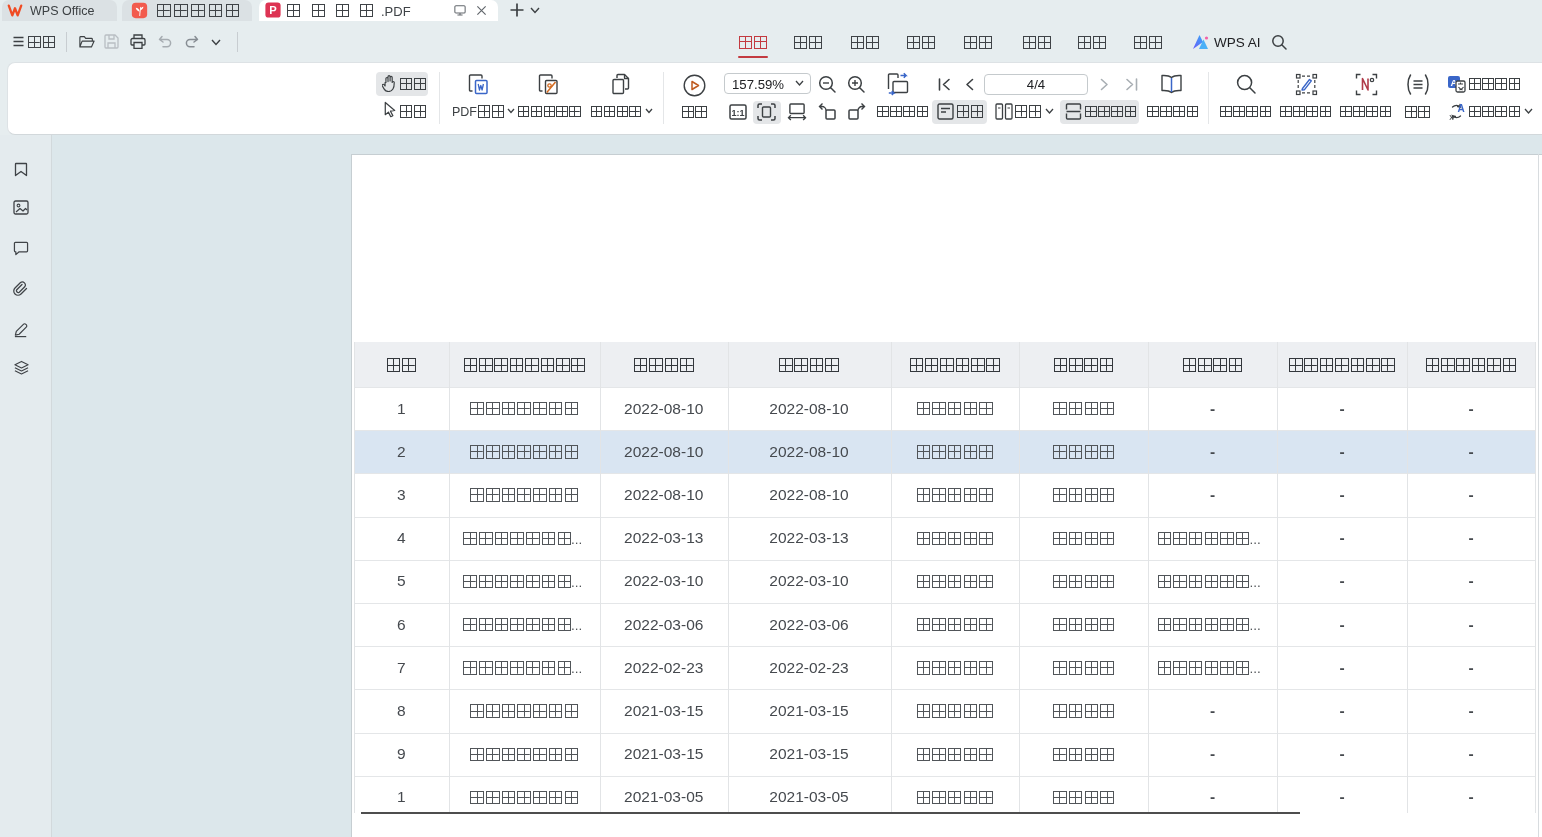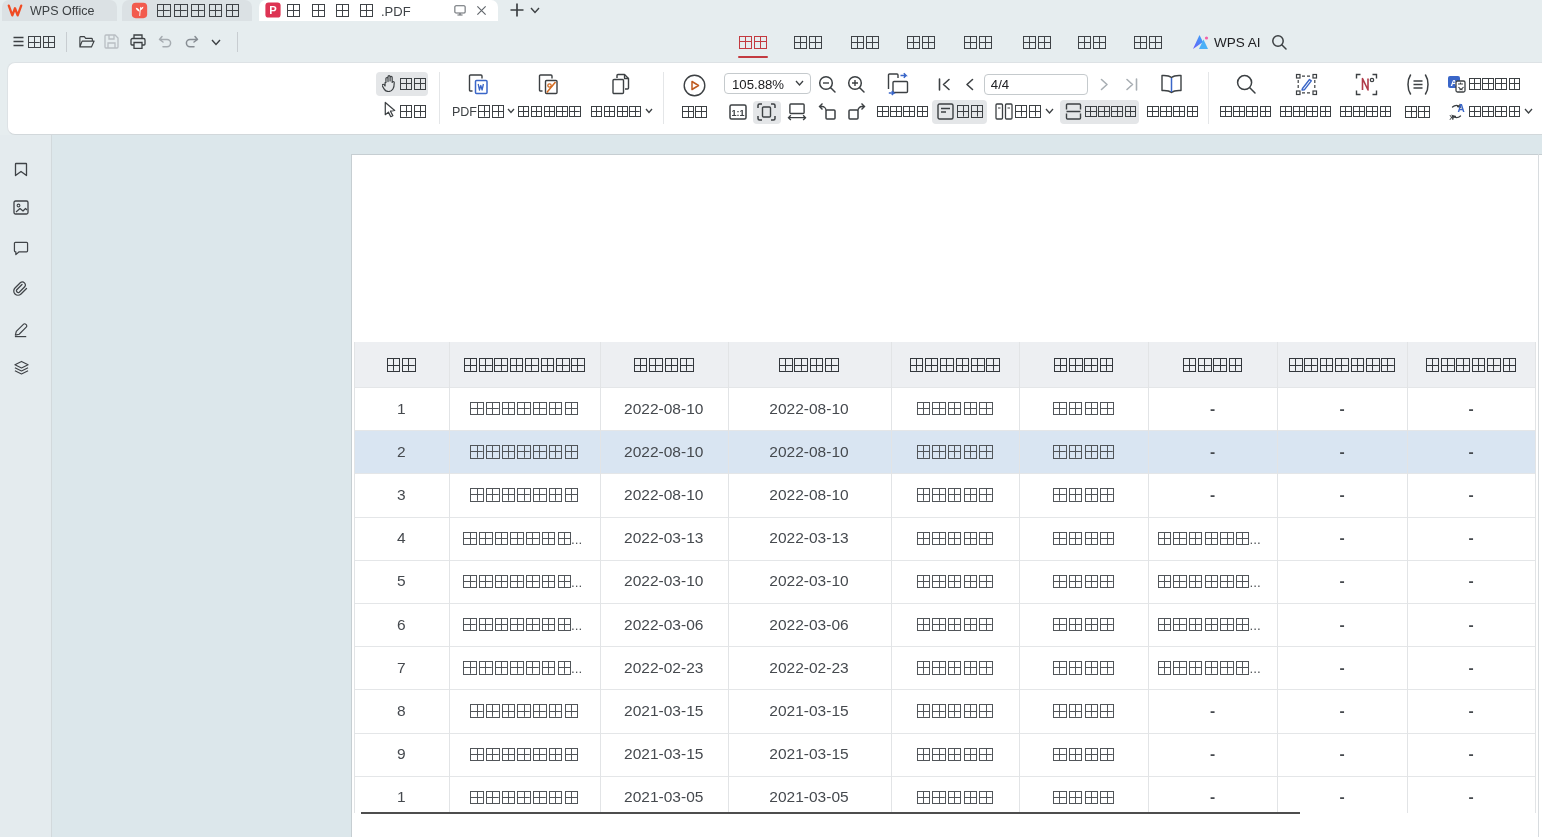--- a/index.html
+++ b/index.html
@@ -131,21 +131,21 @@
 <svg style="position:absolute;left:645px;top:108px" width="8" height="6" viewBox="0 0 8 6" fill="none">
     <path d="M1 1 L4 4.5 L7 1" stroke="#3c4043" stroke-width="1.3"></path>
   </svg>
 <div style="position:absolute;left:663px;top:72px;width:1px;height:52px;background:#e4e6e8"></div>
 <svg style="position:absolute;left:683px;top:74px" width="23" height="23" viewBox="0 0 23 23" fill="none">
     <circle cx="11.5" cy="11.5" r="10.3" stroke="#3c4043" stroke-width="1.4"></circle>
     <path d="M9 7.5 L15.5 11.5 L9 15.5 Z" stroke="#bf5a1f" stroke-width="1.5" stroke-linejoin="round"></path>
   </svg>
 <div class="cjr" style="left:682.0px;top:105.5px;"><i style="width:12px;height:12px;margin-left:0.0px;border:1px solid #3c4043;background:linear-gradient(#3c4043,#3c4043) 50% 50%/100% 1px no-repeat,linear-gradient(#3c4043,#3c4043) 50% 50%/1px 100% no-repeat"></i><i style="width:12px;height:12px;margin-left:1.4px;border:1px solid #3c4043;background:linear-gradient(#3c4043,#3c4043) 50% 50%/100% 1px no-repeat,linear-gradient(#3c4043,#3c4043) 50% 50%/1px 100% no-repeat"></i></div>
 <div style="position:absolute;left:724px;top:72.5px;width:87px;height:21.5px;background:#fff;border:1px solid #c5cacd;border-radius:4px"></div>
-<div style="position:absolute;top:83.5px;left:758px;transform:translate(-50%,-50%);font:400 13.2px 'Liberation Sans',sans-serif;color:#202124;white-space:nowrap;letter-spacing:0">105.88%</div>
+<div style="position:absolute;top:83.5px;left:758px;transform:translate(-50%,-50%);font:400 13.2px 'Liberation Sans',sans-serif;color:#202124;white-space:nowrap;letter-spacing:0">157.59%</div>
 <svg style="position:absolute;left:795px;top:80px" width="9" height="7" viewBox="0 0 9 7" fill="none">
     <path d="M1 1 L4.5 5 L8 1" stroke="#3c4043" stroke-width="1.3"></path>
   </svg>
 <svg style="position:absolute;left:818px;top:75px" width="19" height="19" viewBox="0 0 19 19" fill="none">
     <circle cx="8" cy="8" r="6.3" stroke="#3c4043" stroke-width="1.5"></circle>
     <path d="M12.7 12.7 L17 17" stroke="#3c4043" stroke-width="1.5" stroke-linecap="round"></path>
     <path d="M5 8 h6" stroke="#3c4043" stroke-width="1.4"></path>
   </svg>
 <svg style="position:absolute;left:847px;top:75px" width="19" height="19" viewBox="0 0 19 19" fill="none">
     <circle cx="8" cy="8" r="6.3" stroke="#3c4043" stroke-width="1.5"></circle>
@@ -180,21 +180,21 @@
     <path d="M14.5 1.5 L17.5 4.5 L14.5 7.5 M17 4.5 H15 a4 4 0 0 0 -4 4" stroke="#3c4043" stroke-width="1.4"></path>
   </svg>
 <div class="cjr" style="left:877.0px;top:105.6px;"><i style="width:11.8px;height:11.8px;margin-left:0.0px;border:1px solid #3c4043;background:linear-gradient(#3c4043,#3c4043) 50% 50%/100% 1px no-repeat,linear-gradient(#3c4043,#3c4043) 50% 50%/1px 100% no-repeat"></i><i style="width:11.8px;height:11.8px;margin-left:1.4px;border:1px solid #3c4043;background:linear-gradient(#3c4043,#3c4043) 50% 50%/100% 1px no-repeat,linear-gradient(#3c4043,#3c4043) 50% 50%/1px 100% no-repeat"></i><i style="width:11.8px;height:11.8px;margin-left:1.4px;border:1px solid #3c4043;background:linear-gradient(#3c4043,#3c4043) 50% 50%/100% 1px no-repeat,linear-gradient(#3c4043,#3c4043) 50% 50%/1px 100% no-repeat"></i><i style="width:11.8px;height:11.8px;margin-left:1.4px;border:1px solid #3c4043;background:linear-gradient(#3c4043,#3c4043) 50% 50%/100% 1px no-repeat,linear-gradient(#3c4043,#3c4043) 50% 50%/1px 100% no-repeat"></i></div>
 <svg style="position:absolute;left:938px;top:78px" width="13" height="13" viewBox="0 0 13 13" fill="none">
     <path d="M1.5 1 V12 M11 1.5 L5.5 6.5 L11 11.5" stroke="#3c4043" stroke-width="1.6" stroke-linecap="round" stroke-linejoin="round"></path>
   </svg>
 <svg style="position:absolute;left:964px;top:78px" width="11" height="13" viewBox="0 0 11 13" fill="none">
     <path d="M8.5 1.5 L3 6.5 L8.5 11.5" stroke="#3c4043" stroke-width="1.6" stroke-linecap="round" stroke-linejoin="round"></path>
   </svg>
 <div style="position:absolute;left:984px;top:73.5px;width:104px;height:21.5px;background:#fff;border:1px solid #c5cacd;border-radius:4px"></div>
-<div style="position:absolute;top:84px;left:1000px;transform:translate(-50%,-50%);font:400 13.2px 'Liberation Sans',sans-serif;color:#202124;white-space:nowrap;letter-spacing:0">4/4</div>
+<div style="position:absolute;top:84px;left:1036px;transform:translate(-50%,-50%);font:400 13.2px 'Liberation Sans',sans-serif;color:#202124;white-space:nowrap;letter-spacing:0">4/4</div>
 <svg style="position:absolute;left:1099px;top:78px" width="11" height="13" viewBox="0 0 11 13" fill="none">
     <path d="M2.5 1.5 L8 6.5 L2.5 11.5" stroke="#a8aeb3" stroke-width="1.6" stroke-linecap="round" stroke-linejoin="round"></path>
   </svg>
 <svg style="position:absolute;left:1125px;top:78px" width="13" height="13" viewBox="0 0 13 13" fill="none">
     <path d="M11.5 1 V12 M2 1.5 L7.5 6.5 L2 11.5" stroke="#a8aeb3" stroke-width="1.6" stroke-linecap="round" stroke-linejoin="round"></path>
   </svg>
 <svg style="position:absolute;left:1160px;top:74px" width="23" height="21" viewBox="0 0 23 21" fill="none">
     <path d="M11.5 3.5 C9.5 1.8 6.5 1.2 2 1.5 V16.5 C6.5 16.2 9.5 16.8 11.5 18.5 C13.5 16.8 16.5 16.2 21 16.5 V1.5 C16.5 1.2 13.5 1.8 11.5 3.5 Z" stroke="#3c4043" stroke-width="1.4" stroke-linejoin="round"></path>
     <path d="M11.5 4 V18" stroke="#3a66c8" stroke-width="1.5"></path>
   </svg>

